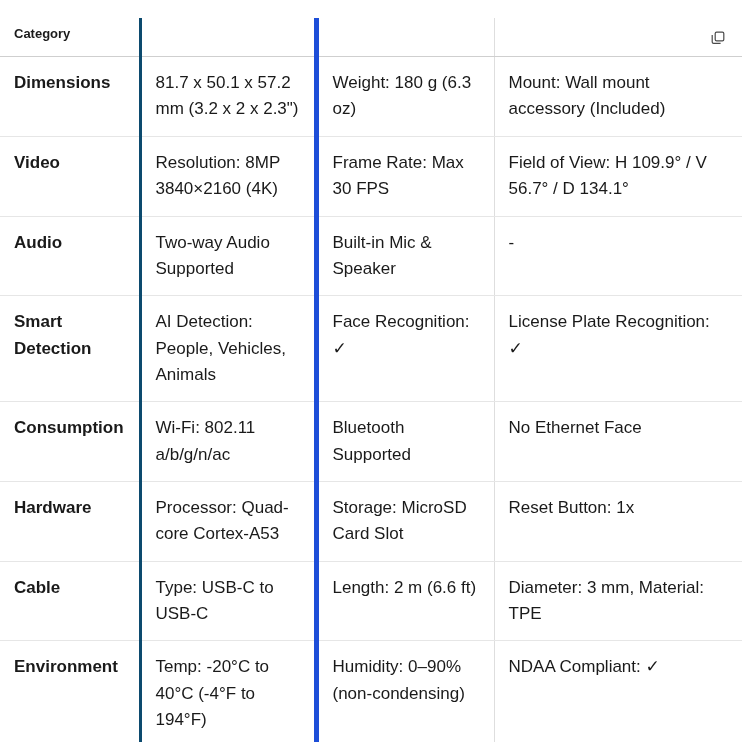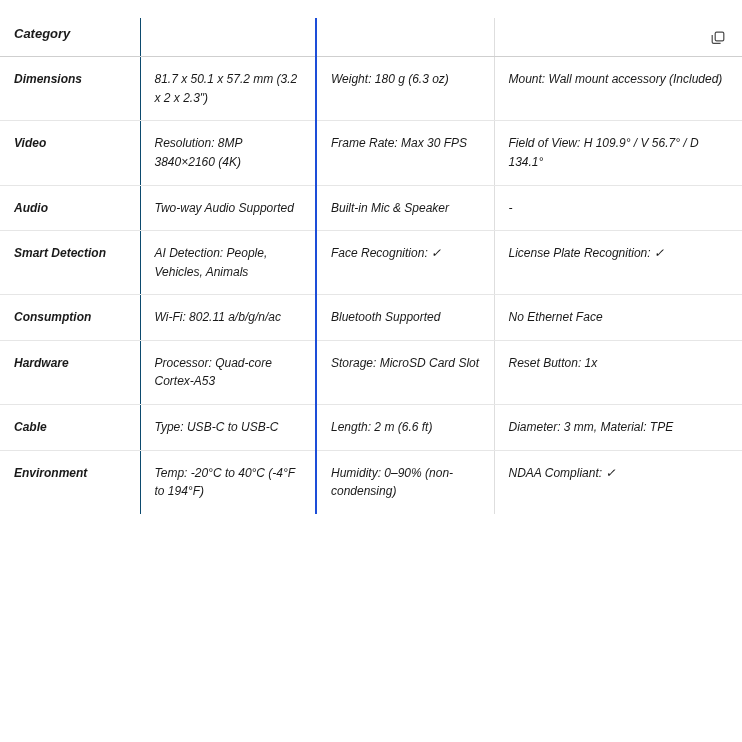--- a/index.html
+++ b/index.html
@@ -13,36 +13,35 @@
     font-family: "Liberation Sans", sans-serif;
     color: #1a1a1a;
     overflow: hidden;
   }
   .spec-sheet {
     position: relative;
     width: 742px;
     height: 742px;
     box-sizing: border-box;
     padding: 18px 0 12px 0;
-    font-style: italic;
   }
   table.spec-table {
     width: 742px;
     border-collapse: collapse;
     table-layout: fixed;
   }
   table.spec-table col.c0 { width: 140px; }
   table.spec-table col.c1 { width: 176px; }
   table.spec-table col.c2 { width: 178px; }
   table.spec-table col.c3 { width: 248px; }
 
   table.spec-table th, table.spec-table td {
     vertical-align: top;
     padding: 13px 14px 13px 14px;
-    font-size: 12px;
+    font-size: 17px;
     line-height: 1.55;
     border-bottom: 1px solid #e6e6e6;
     box-sizing: border-box;
   }
   table.spec-table thead th {
     border-bottom: 1px solid #cfcfcf;
     padding-top: 6px;
     padding-bottom: 12px;
     text-align: left;
     font-weight: bold;
@@ -50,25 +49,25 @@
   }
   table.spec-table tbody tr:last-child td {
     border-bottom: none;
   }
   td.cat, th.cat {
     font-weight: bold;
     padding-left: 18px;
   }
   
   td.v1, th.v1 {
-    border-left: 1px solid #0c4a6e;
+    border-left: 3px solid #0c4a6e;
     margin-left: 16px;
   }
   td.v2, th.v2 {
-    border-left: 2px solid #1d4ed8;
+    border-left: 5px solid #1d4ed8;
   }
   td.v3, th.v3 {
     border-left: 1px solid #dedede;
   }
   .copy-btn {
     position: absolute;
     top: 28px;
     right: 14px;
     width: 20px;
     height: 20px;

